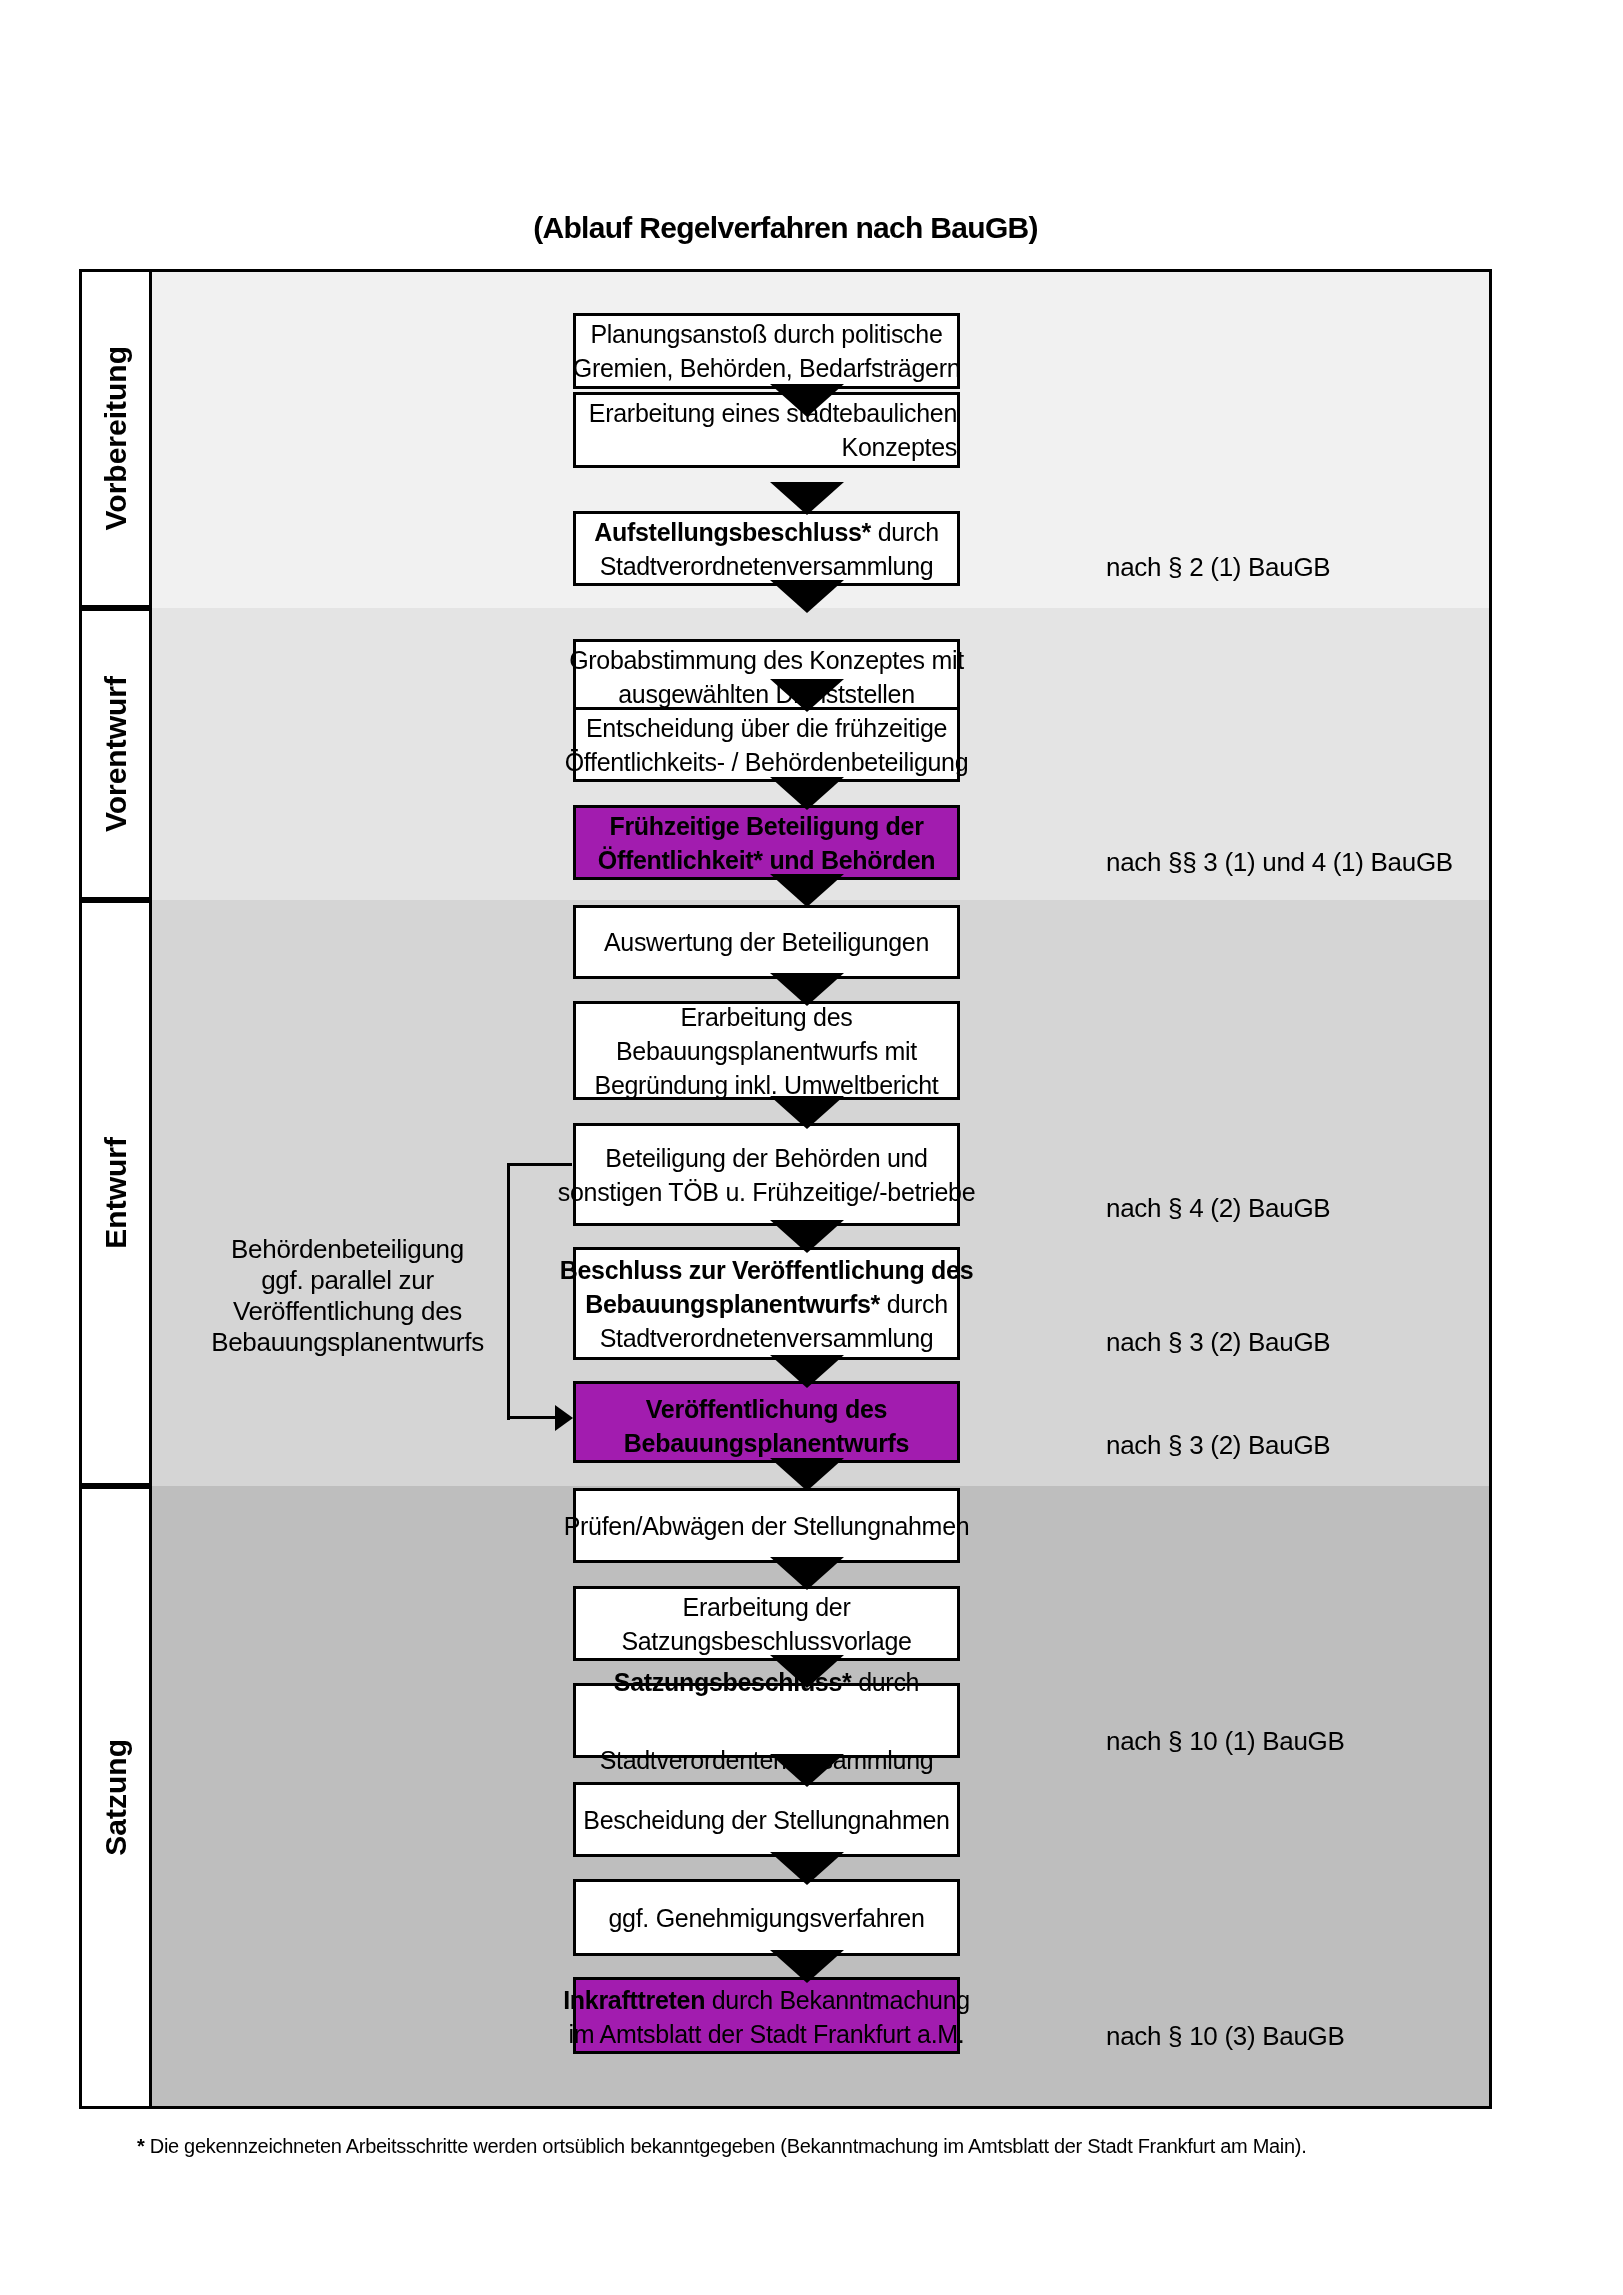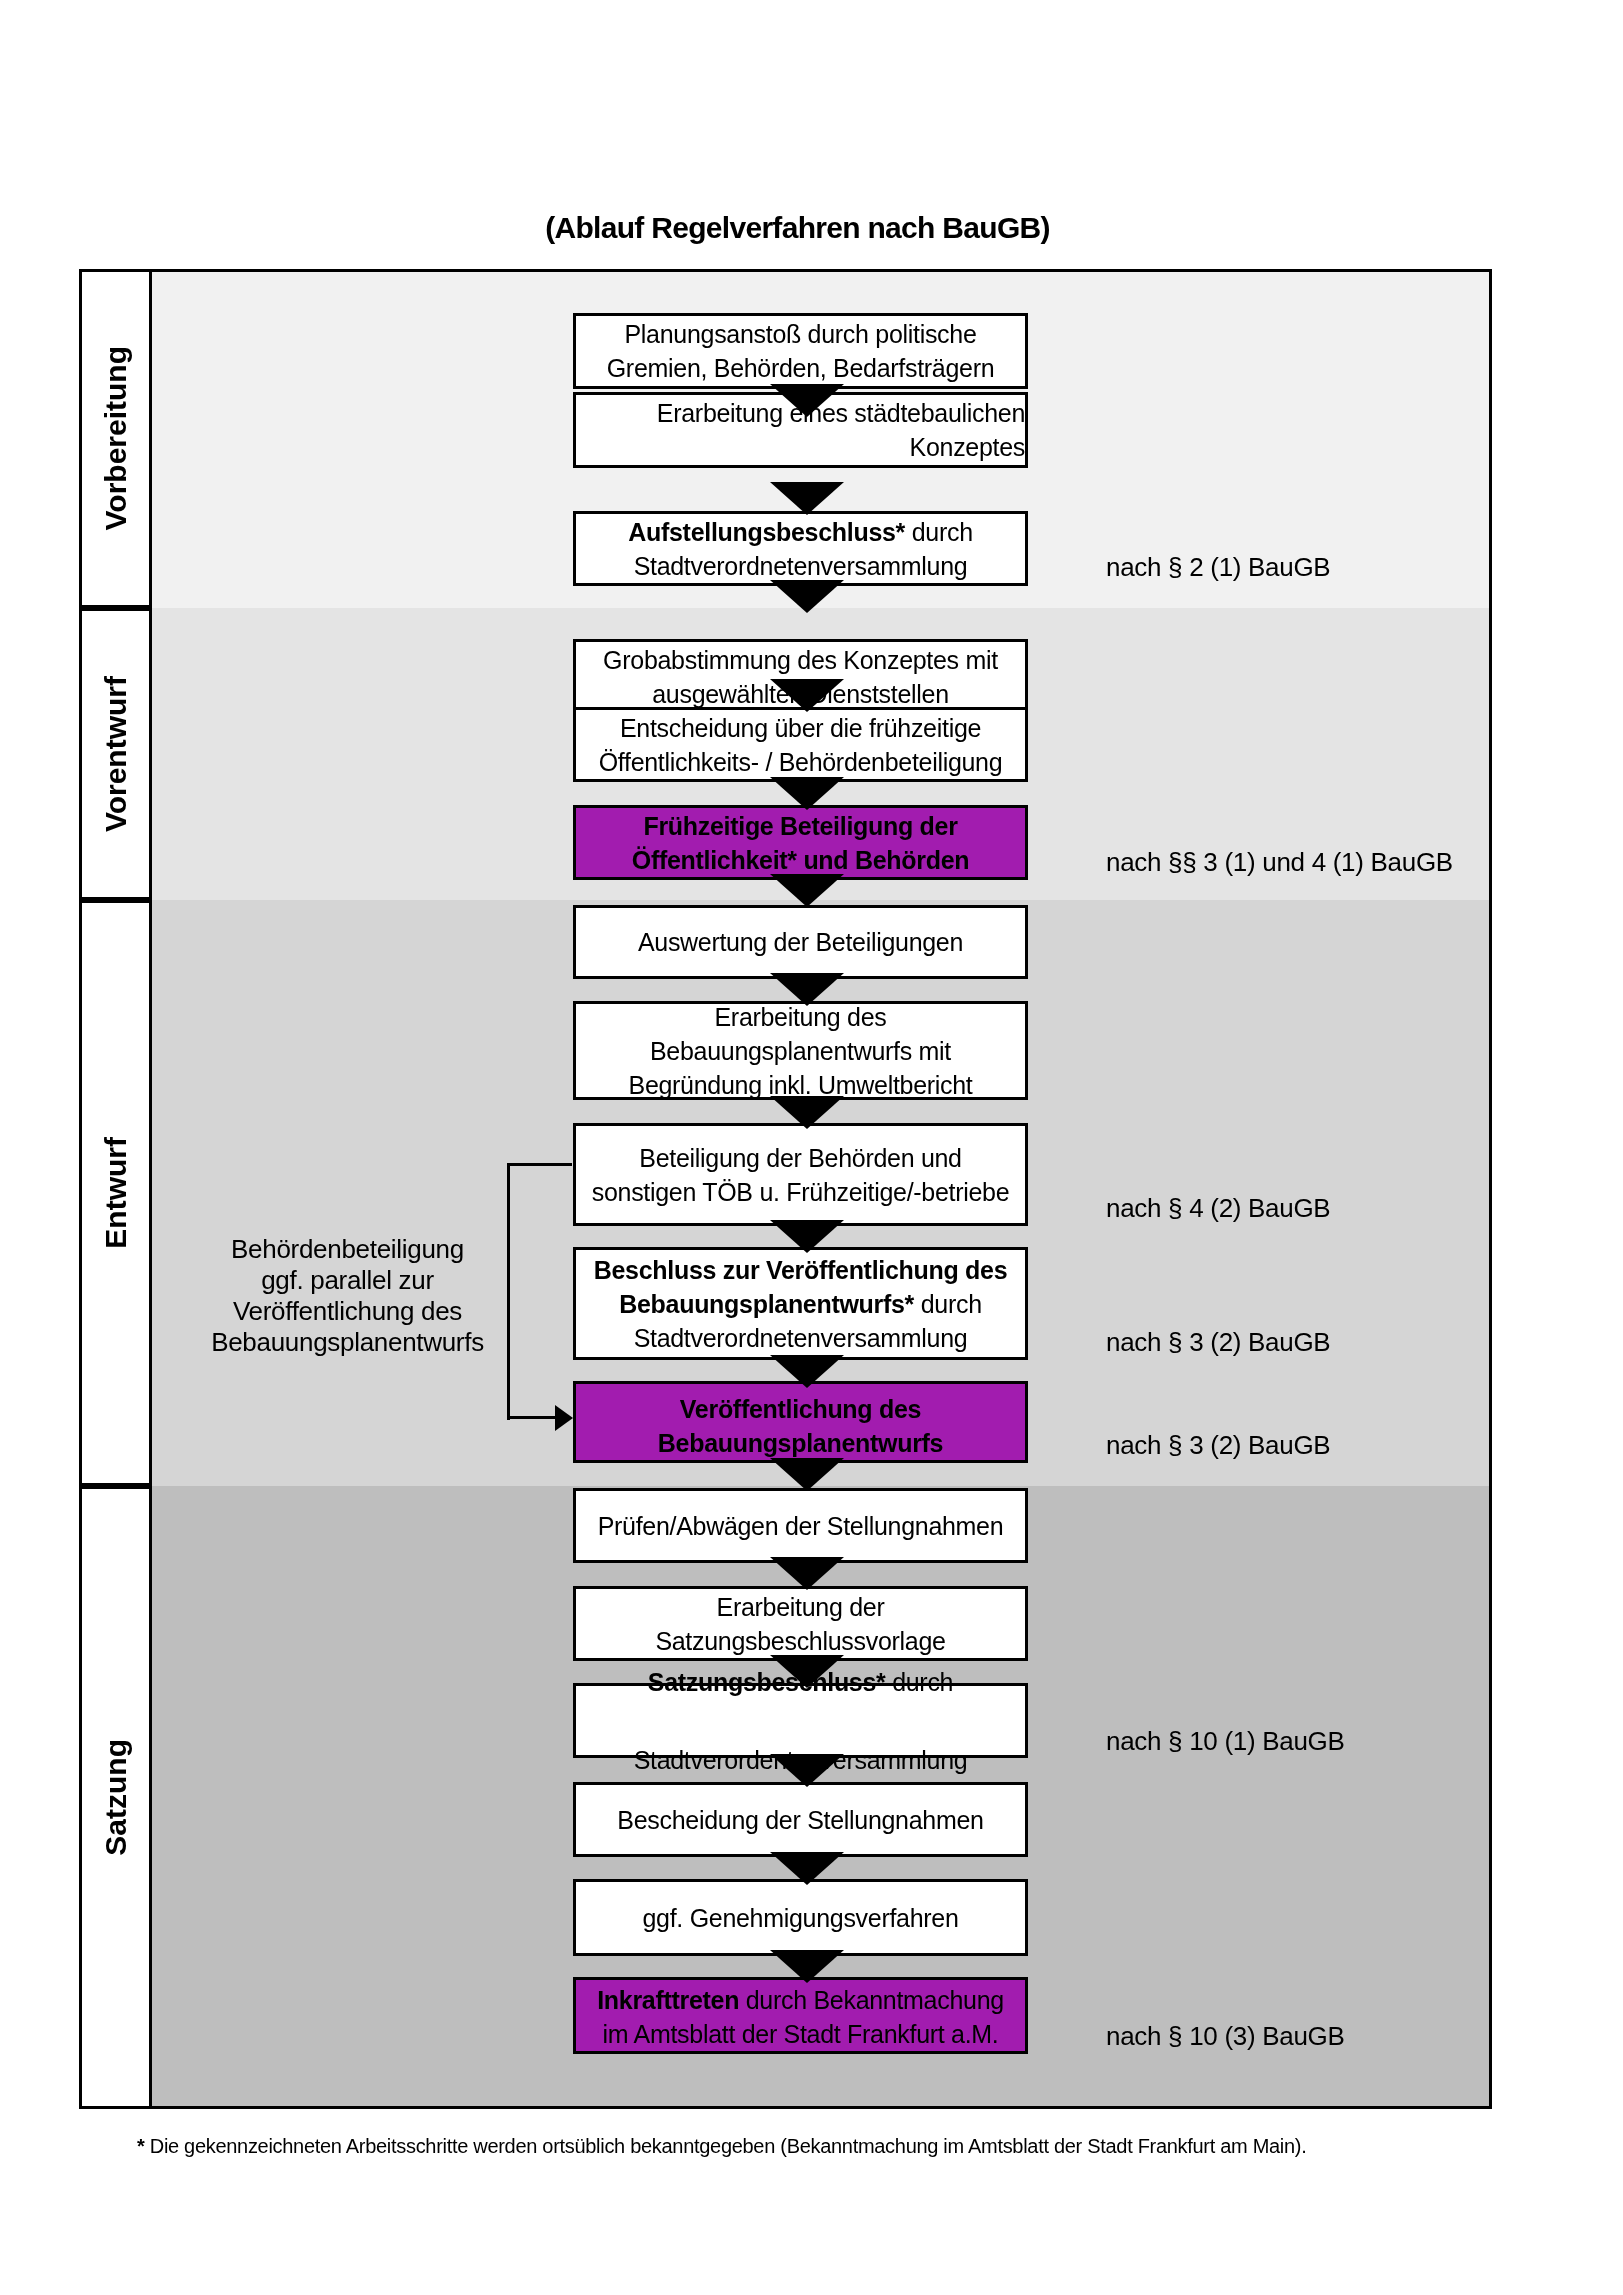--- a/index.html
+++ b/index.html
@@ -5,21 +5,21 @@
   html,body{margin:0;padding:0;background:#fff;}
   .page{
     position:relative; width:1623px; height:2295px; background:#ffffff;
     font-family:"Liberation Sans", sans-serif; color:#000; overflow:hidden;
   }
   .title{
     position:absolute; left:79px; top:117px; width:1413px;
     text-align:center; font-size:52px; font-weight:bold; letter-spacing:-1.3px;
   }
   .subtitle{
-    position:absolute; left:91px; top:211px; width:1413px;
+    position:absolute; left:79px; top:211px; width:1413px;
     text-align:center; font-size:30px; font-weight:bold; letter-spacing:-0.7px;
   }
   .band{position:absolute; left:152px; width:1340px; z-index:1;}
   .band.p0{top:269px;  height:339px; background:#F1F1F1;}
   .band.p1{top:608px;  height:292px; background:#E4E4E4;}
   .band.p2{top:900px; height:586px; background:#D5D5D5;}
   .band.p3{top:1486px; height:623px; background:#BEBEBE;}
   .frame{
     position:absolute; left:79px; top:269px; width:1413px; height:1840px;
     border:3.3px solid #000; box-sizing:border-box; z-index:2; pointer-events:none;
@@ -31,21 +31,21 @@
   }
   .plabel.p0{top:269px;  height:339px;}
   .plabel.p1{top:608px;  height:292px;}
   .plabel.p2{top:900px; height:586px;}
   .plabel.p3{top:1486px; height:623px;}
   .plabel span{
     writing-mode:vertical-rl; transform:rotate(180deg);
     font-size:30px; font-weight:bold; letter-spacing:0px; white-space:nowrap;
   }
   .step{
-    position:absolute; left:573px; width:455px; box-sizing:border-box;
+    position:absolute; left:573px; width:387px; box-sizing:border-box;
     background:#fff; border:3.9px solid #000; z-index:4;
     display:flex; flex-direction:column; align-items:center; justify-content:center;
     font-size:25px; line-height:34px; letter-spacing:-0.3px; text-align:center;
   }
   .step.hl{background:#a21caf;justify-content:flex-end;}
   .ln{white-space:nowrap;}
   .arrow{
     position:absolute; left:770px; width:0; height:0; z-index:5;
     border-left:37px solid transparent; border-right:37px solid transparent;
     border-top:33px solid #000;

